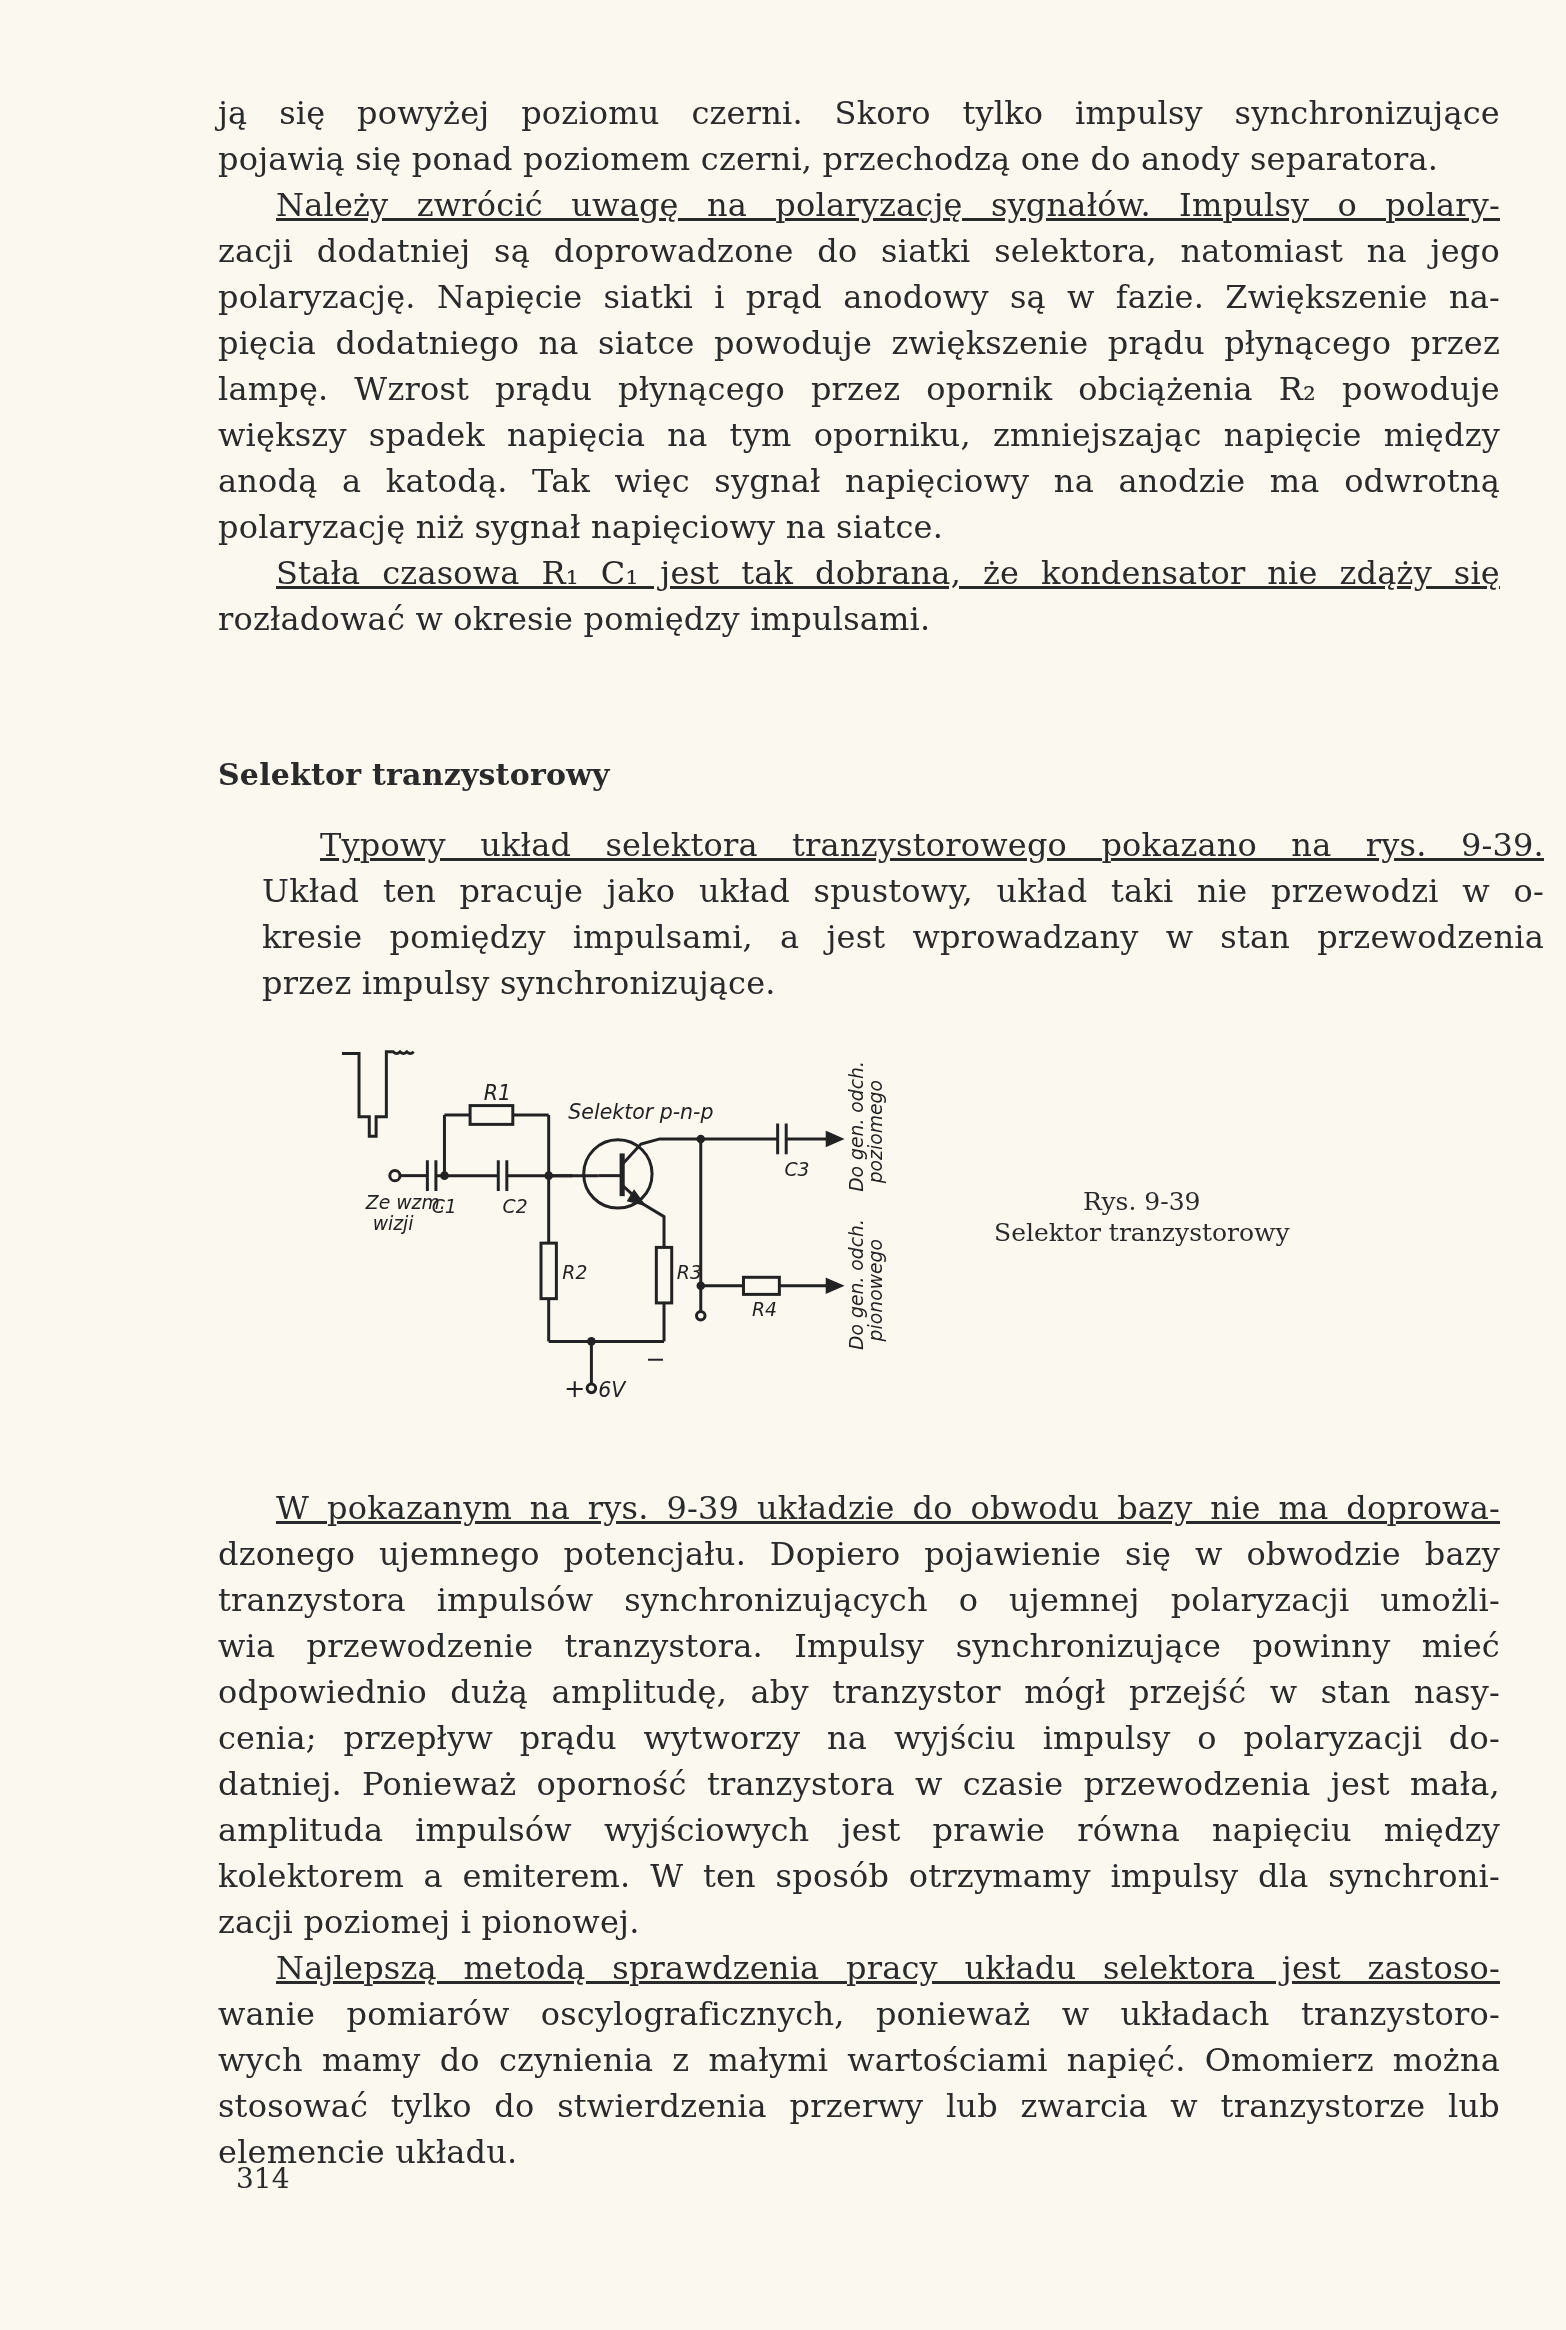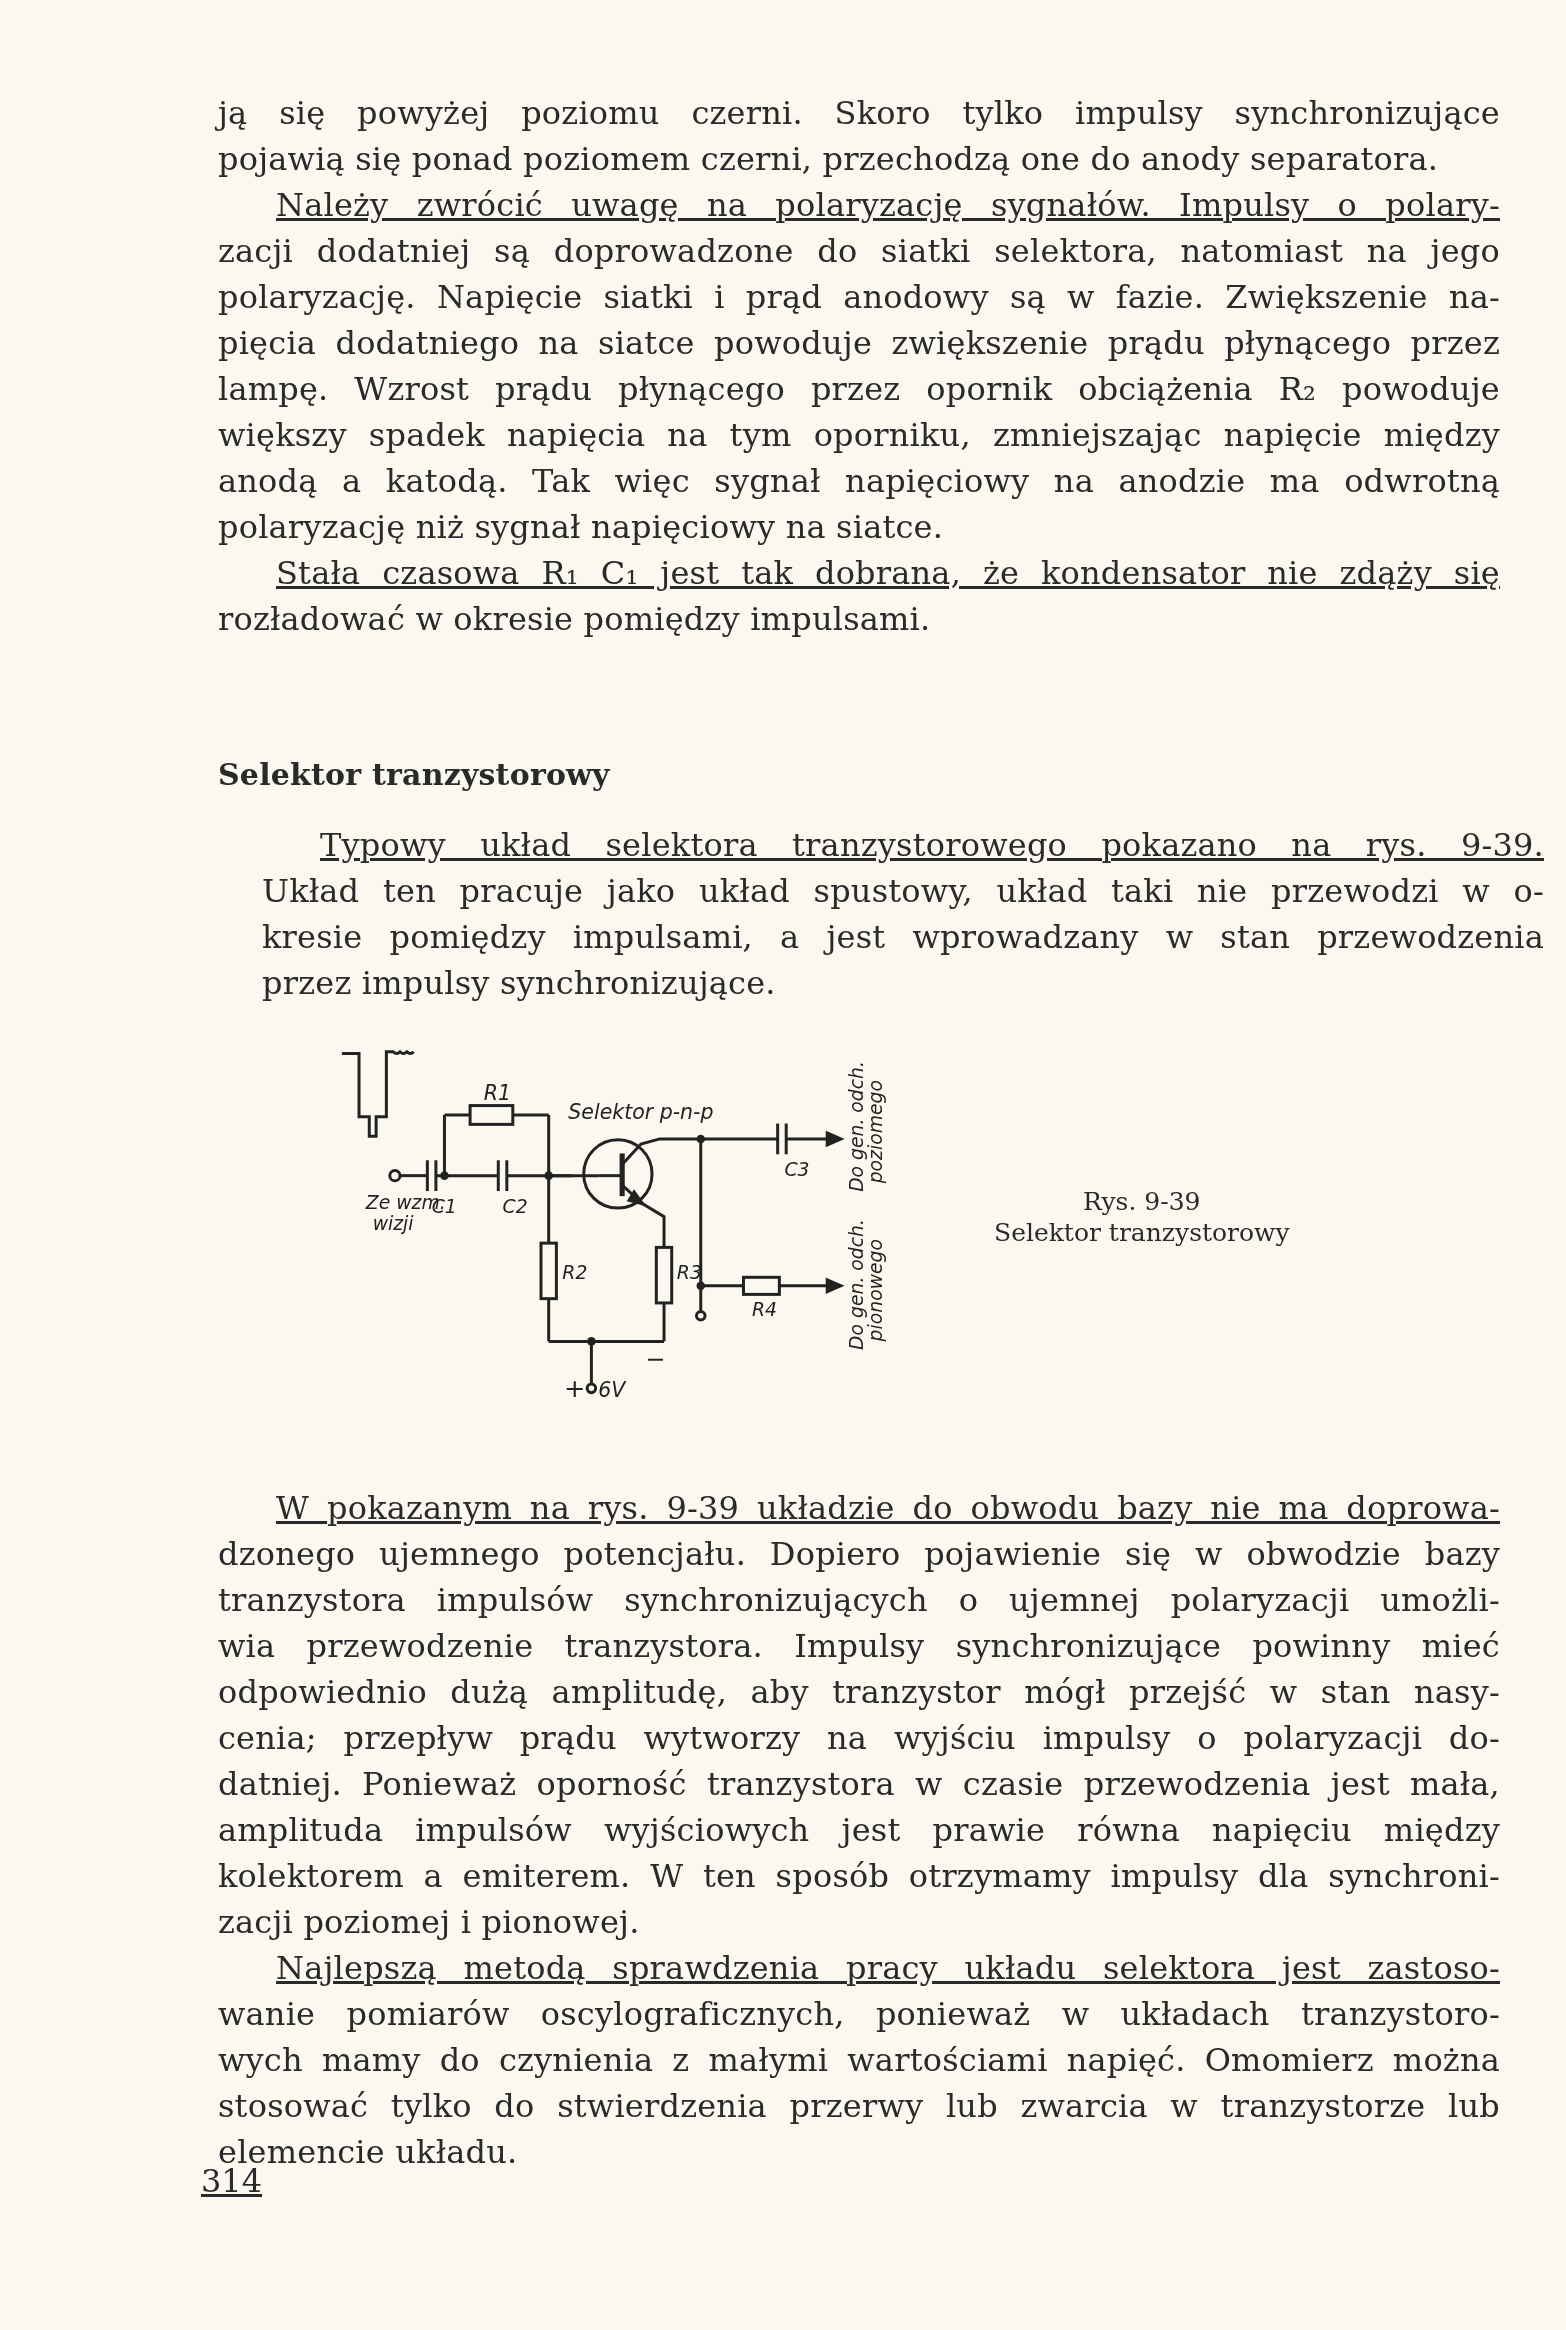--- a/index.html
+++ b/index.html
@@ -3,21 +3,21 @@
 <meta charset="utf-8">
 <style>
   html,body{margin:0;padding:0;}
   body{width:1566px;height:2330px;background:#fbf8f0;position:relative;overflow:hidden;
        font-family:"DejaVu Serif","Liberation Serif",serif;color:#2a2a2a;}
   .text{position:absolute;left:218px;width:1282px;font-size:32px;line-height:46px;letter-spacing:0.2px;}
   .line{display:block;white-space:nowrap;text-align:justify;text-align-last:justify;height:46px;}
   .line.last{text-align-last:left;}
   .indent{padding-left:58px;text-decoration:underline;}
   .heading{font-weight:bold;font-size:30px;}
-  .page-num{position:absolute;left:201px;top:2162px;font-size:32px;text-decoration:underline;}
+  .page-num{position:absolute;left:236px;top:2162px;font-size:28px;}
   .caption{position:absolute;left:994px;top:1186px;font-size:25px;text-align:center;line-height:31px;}
   svg text{font-family:"DejaVu Sans","Liberation Sans",sans-serif;font-style:italic;fill:#222;}
 </style>
 </head>
 <body>
 
 <div class="text" id="top-text" style="top:90px;">
     <span class="line">ją się powyżej poziomu czerni. Skoro tylko impulsy synchronizujące</span>
     <span class="line last">pojawią się ponad poziomem czerni, przechodzą one do anody separatora.</span>
     <span class="line indent">Należy zwrócić uwagę na polaryzację sygnałów. Impulsy o polary-</span>

